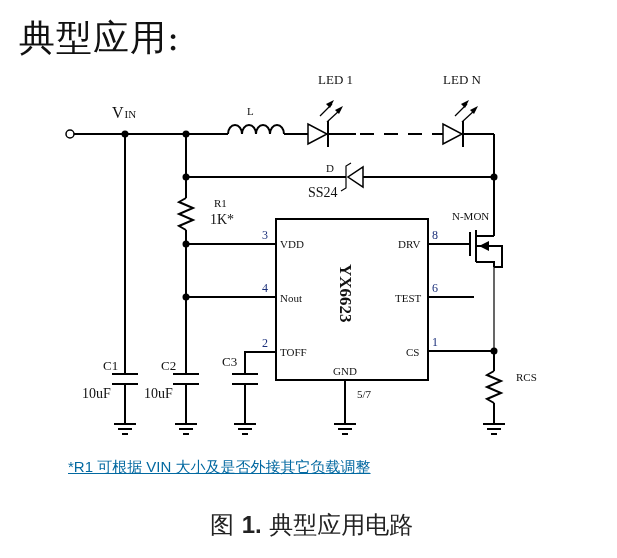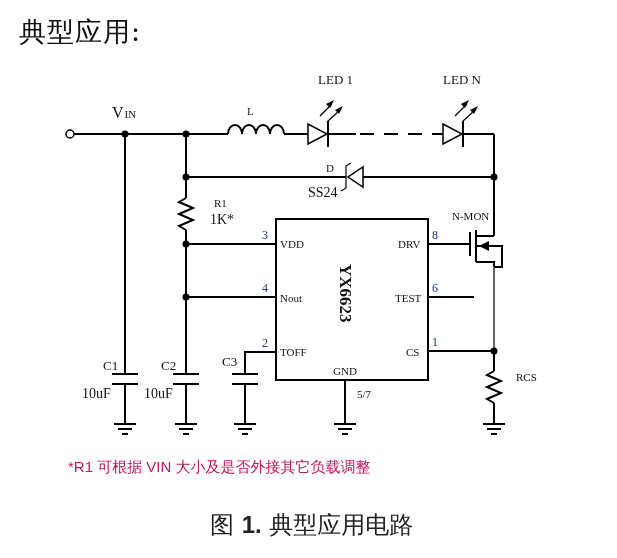--- a/index.html
+++ b/index.html
@@ -1,18 +1,18 @@
 <!DOCTYPE html>
 <html><head>
 <meta charset="utf-8">
 <style>
   html, body { margin: 0; padding: 0; background: #ffffff; }
   body { width: 617px; height: 558px; position: relative; overflow: hidden; font-family: "Liberation Serif", serif; }
-  .heading { position: absolute; left: 19px; top: 14px; font-family: "DejaVu Serif", "Liberation Serif", serif; font-size: 27px; color: #111; letter-spacing: 1px; }
-  .note { position: absolute; left: 68px; top: 458px; font-family: "Liberation Sans", sans-serif; font-size: 15px; color: #be185d; }
+  .heading { position: absolute; left: 19px; top: 14px; font-family: "DejaVu Serif", "Liberation Serif", serif; font-size: 36px; color: #111; letter-spacing: 1px; }
+  .note { position: absolute; left: 68px; top: 458px; font-family: "Liberation Sans", sans-serif; font-size: 15px; color: #0369a1; text-decoration: underline; }
   .caption { position: absolute; left: 210px; top: 509px; font-family: "DejaVu Sans", "Liberation Sans", sans-serif; font-size: 24px; color: #222; }
   .caption b { font-family: "Liberation Sans", sans-serif; font-weight: bold; }
   svg { position: absolute; left: 0; top: 0; }
   svg text { font-family: "Liberation Serif", serif; fill: #111; }
   .lbl { font-size: 13px; }
   .lbl-sm { font-size: 11px; }
   .pin { font-size: 12px; fill: #1a2f7a; }
   .chip { font-size: 17px; font-weight: bold; }
   .w { stroke: #000; stroke-width: 2; fill: none; }
   .wt { stroke: #000; stroke-width: 1.2; fill: none; }

